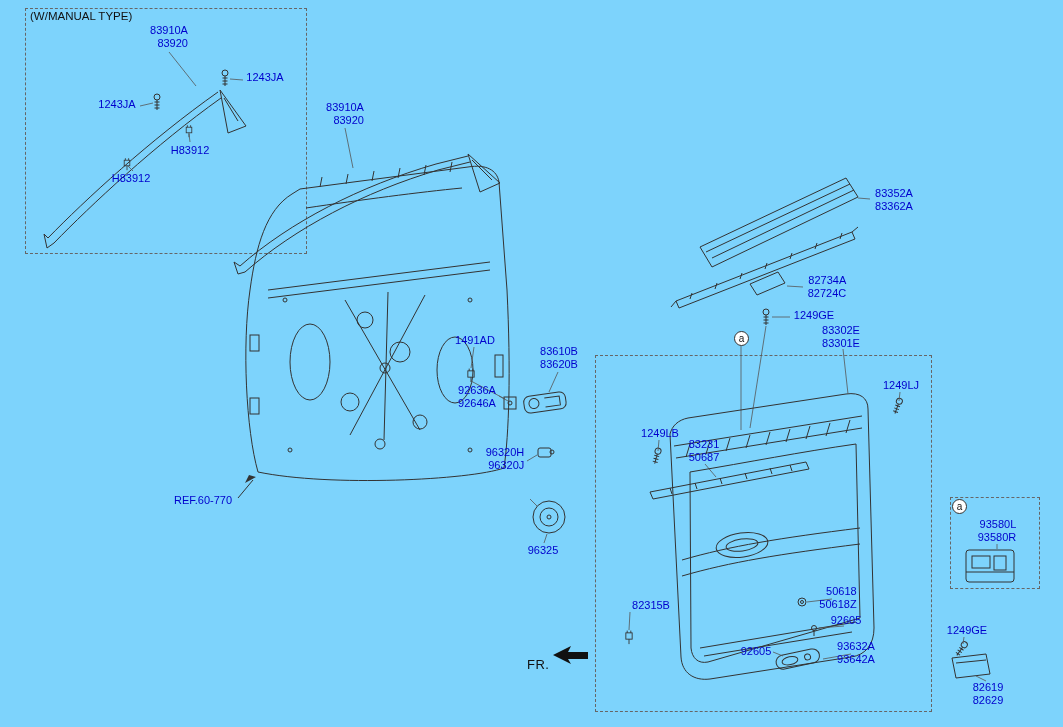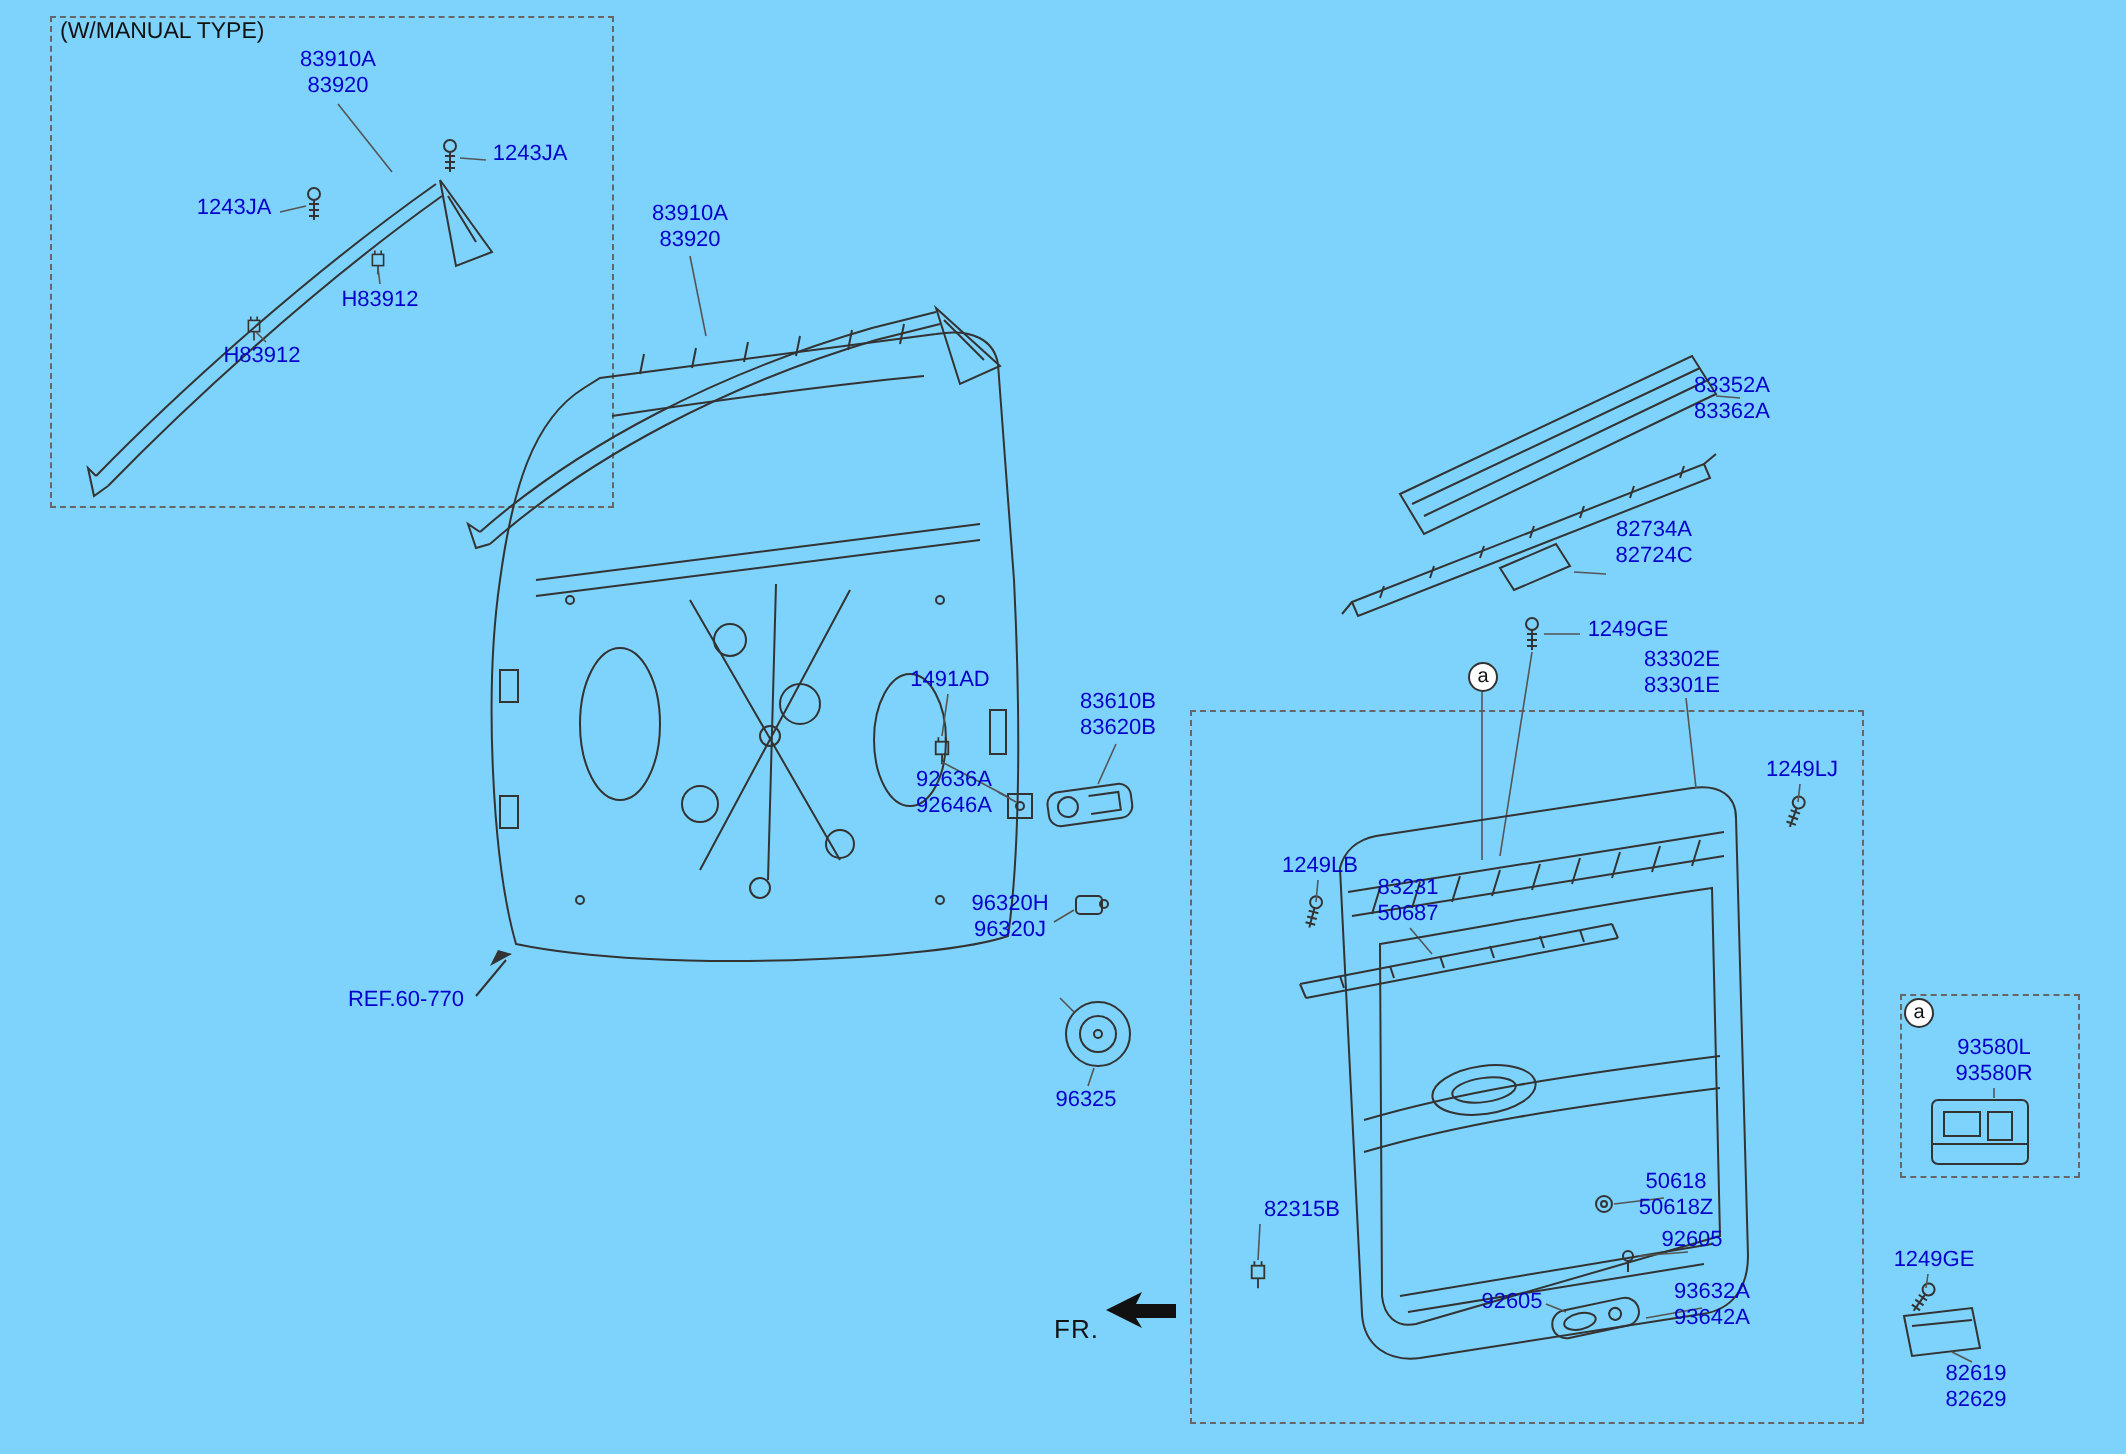--- a/index.html
+++ b/index.html
@@ -1,21 +1,21 @@
 <!DOCTYPE html>
 <html><head>
 <meta charset="utf-8">
 <style>
   *{margin:0;padding:0;box-sizing:border-box}
   html,body{background:#ffffff}
   body{width:1063px;height:727px;font-family:"Liberation Sans",sans-serif}
   #stage{position:relative;width:1063px;height:727px;background:#7dd3fc;overflow:hidden}
   svg.draw{position:absolute;left:0;top:0;z-index:1}
   .plabel{position:absolute;z-index:2;transform:translateX(-50%);color:#0000cd;
-          font-size:11px;line-height:13px;text-align:center;white-space:pre-line}
+          font-size:11px;line-height:13px;text-align:right;white-space:pre-line}
   .klabel{position:absolute;z-index:2;color:#111;font-size:11.5px}
   .ref{position:absolute;z-index:2;transform:translateX(-50%);color:#0000cd;
        font-size:11px;cursor:pointer;white-space:nowrap}
   .fr{position:absolute;z-index:2;color:#111;font-size:13px;font-weight:normal;letter-spacing:.5px}
   .dashed{position:absolute;z-index:0;border:1px dashed #666;background:transparent}
   .marker{position:absolute;z-index:3;width:15px;height:15px;border:1.2px solid #333;border-radius:50%;
           font-size:10px;line-height:13px;text-align:center;color:#111;background:#fff}
 </style>
 </head>
 <body>
@@ -208,23 +208,23 @@
   <div class="plabel" style="left:559px;top:345px">83610B
 83620B</div>
   <div class="plabel" style="left:477px;top:384px">92636A
 92646A</div>
   <div class="plabel" style="left:505px;top:446px">96320H
 96320J</div>
   <div class="plabel" style="left:543px;top:544px">96325</div>
   <div class="plabel" style="left:651px;top:599px">82315B</div>
   <div class="fr" style="left:527px;top:657px">FR.</div>
 
-  <div class="plabel" style="left:866px;top:187px">83352A
+  <div class="plabel" style="left:894px;top:187px">83352A
 83362A</div>
-  <div class="plabel" style="left:827px;top:259px">82734A
+  <div class="plabel" style="left:827px;top:274px">82734A
 82724C</div>
   <div class="plabel" style="left:814px;top:309px">1249GE</div>
   <div class="plabel" style="left:841px;top:324px">83302E
 83301E</div>
   <div class="plabel" style="left:901px;top:379px">1249LJ</div>
   <div class="plabel" style="left:660px;top:427px">1249LB</div>
   <div class="plabel" style="left:704px;top:438px">83231
 50687</div>
   <div class="plabel" style="left:838px;top:585px">50618
 50618Z</div>

